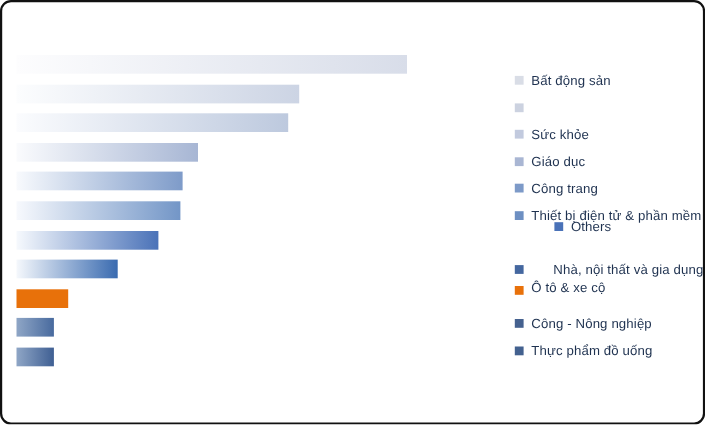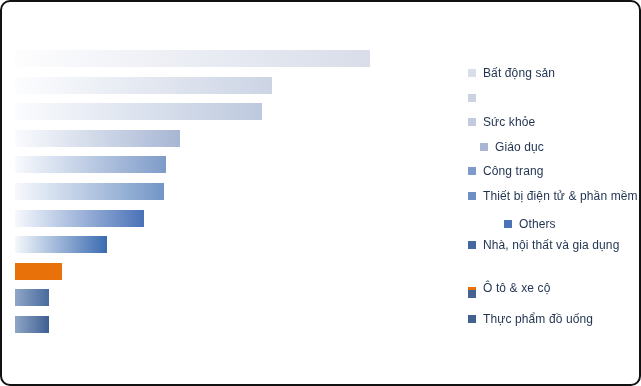--- a/index.html
+++ b/index.html
@@ -105,45 +105,46 @@
         <span class="legend-swatch" style="background: rgb(217, 221, 230);"></span>
         <span class="legend-label">Bất động sản</span>
       </div>
       <div class="legend-item" style="top: 24.6px;">
         <span class="legend-swatch" style="background: rgb(204, 210, 224);"></span>
       </div>
       <div class="legend-item" style="top: 49.2px; justify-content: space-between;">
         <span class="legend-swatch" style="background: rgb(194, 202, 222);"></span>
         <span class="legend-label">Sức khỏe</span>
       </div>
-      <div class="legend-item" style="top: 73.8px; margin-left: 12px;">
+      <div class="legend-item" style="top: 73.8px;">
         <span class="legend-swatch" style="background: rgb(169, 182, 211);"></span>
         <span class="legend-label">Giáo dục</span>
       </div>
       <div class="legend-item" style="top: 98.4px;">
         <span class="legend-swatch" style="background: rgb(125, 154, 200);"></span>
         <span class="legend-label">Công trang</span>
       </div>
       <div class="legend-item" style="top: 123px;">
         <span class="legend-swatch" style="background: rgb(109, 143, 194);"></span>
         <span class="legend-label">Thiết bị điện tử &amp; phần mềm</span>
       </div>
-      <div class="legend-item" style="top: 151px; padding-left: 36px;">
+      <div class="legend-item" style="top: 133px; padding-left: 36px;">
         <span class="legend-swatch" style="background: rgb(74, 114, 184);"></span>
         <span class="legend-label">Others</span>
       </div>
-      <div class="legend-item" style="top: 172.2px;">
+      <div class="legend-item" style="top: 172.2px; gap: 20px;">
         <span class="legend-swatch" style="background: rgb(68, 103, 159);"></span>
         <span class="legend-label">Nhà, nội thất và gia dụng</span>
       </div>
-      <div class="legend-item" style="top: 215px; align-items: flex-end;">
+      <div class="legend-item" style="top: 188px; align-items: flex-end;">
         <span class="legend-swatch" style="background: rgb(232, 113, 10);"></span>
         <span class="legend-label">Ô tô &amp; xe cộ</span>
       </div>
       <div class="legend-item" style="top: 221.4px;">
         <span class="legend-swatch" style="background: rgb(69, 97, 143);"></span>
+        <span class="legend-label">Công - Nông nghiệp</span>
       </div>
       <div class="legend-item" style="top: 246px;">
         <span class="legend-swatch" style="background: rgb(67, 97, 143);"></span>
         <span class="legend-label">Thực phẩm đồ uống</span>
       </div>
     </div>
 </div>
 
 </body></html>

